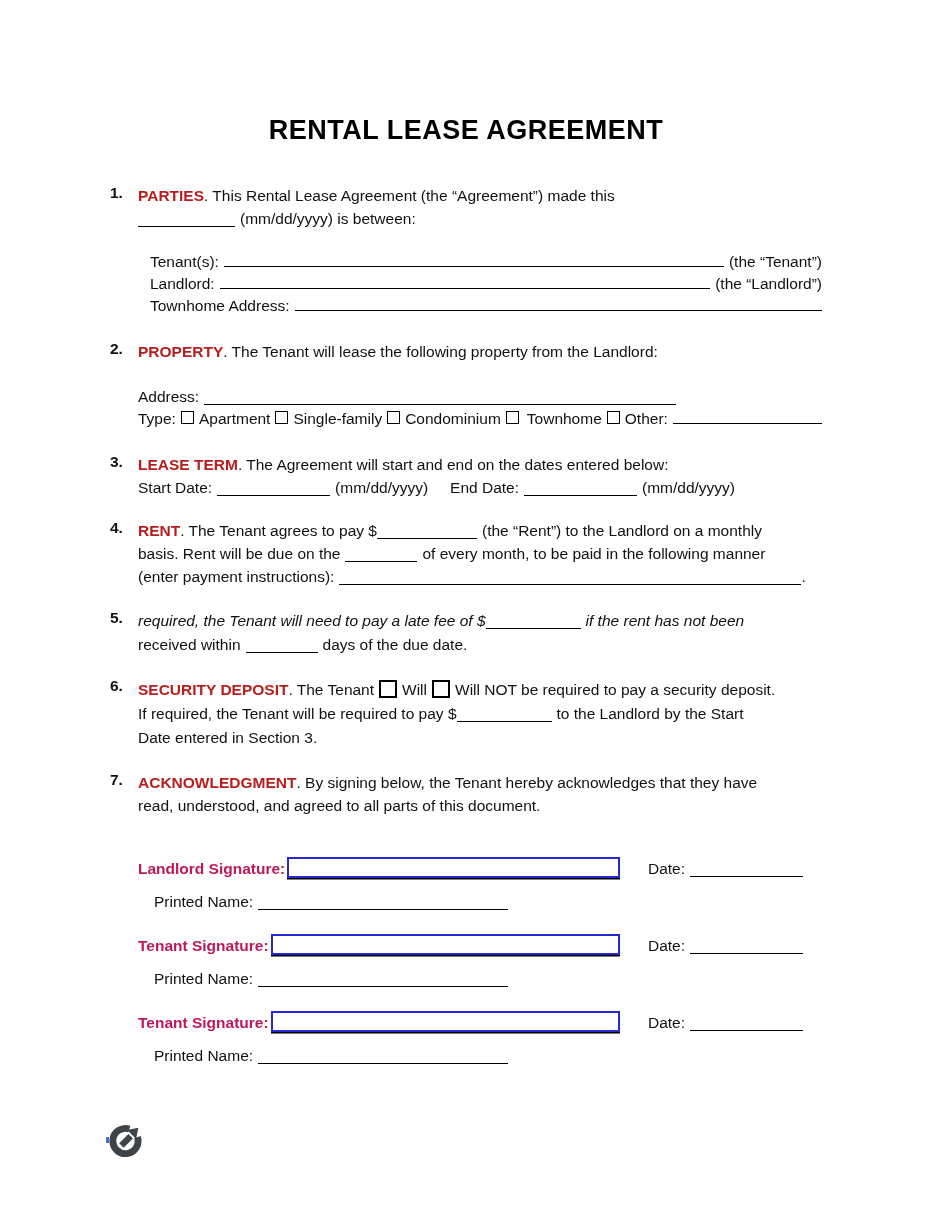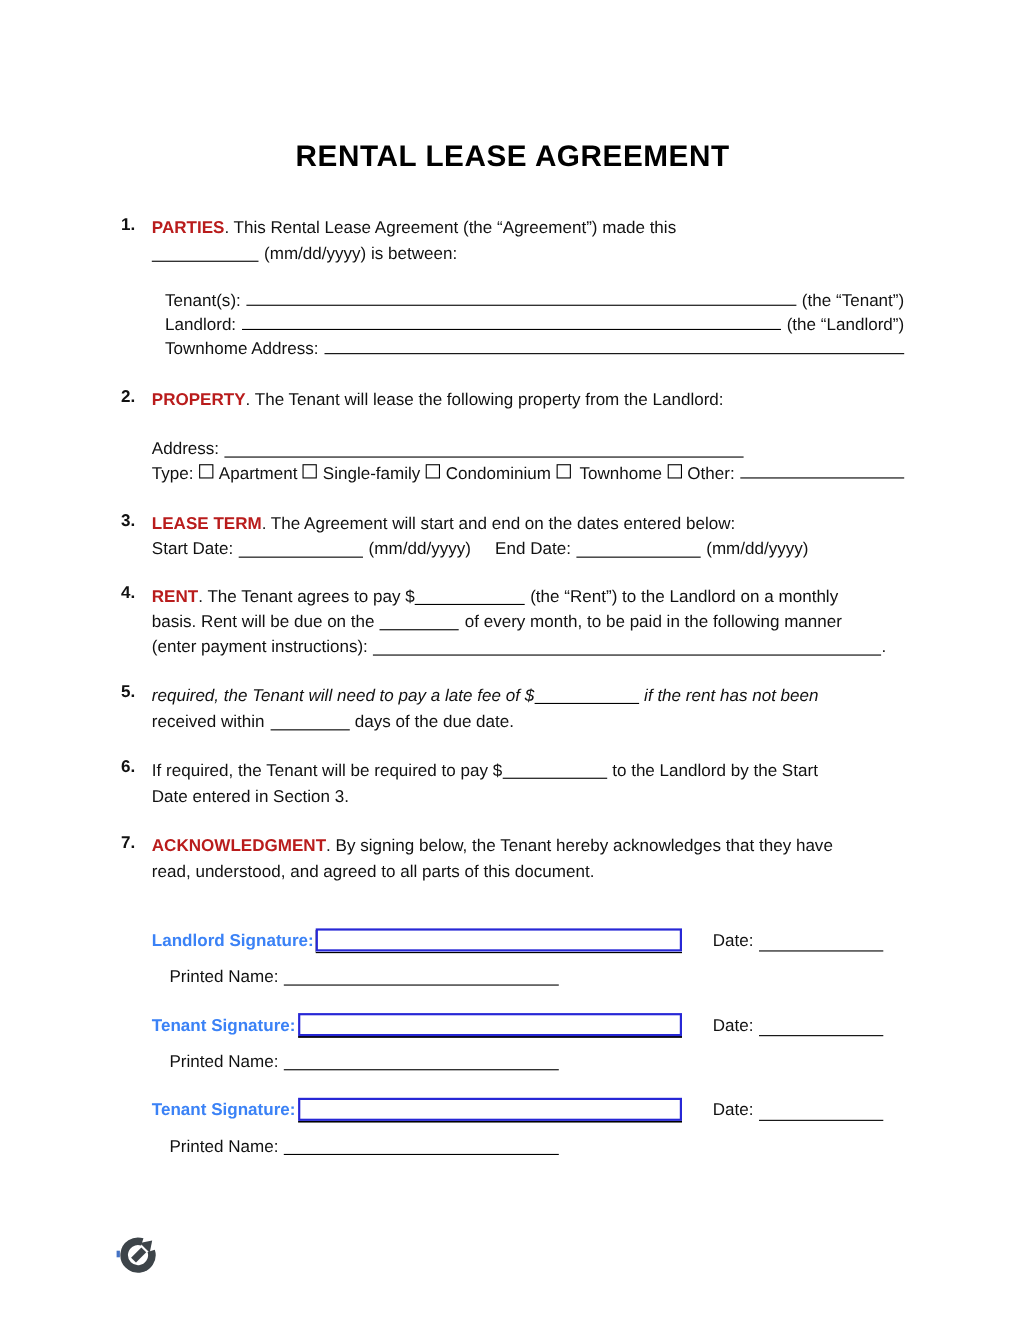--- a/index.html
+++ b/index.html
@@ -5,21 +5,21 @@
   html,body { margin:0; padding:0; background:#ffffff; }
   .page {
     position:relative;
     width:934px; height:1209px;
     background:#ffffff;
     font-family:"Liberation Sans", sans-serif;
     font-size:15.5px;
     color:#111111;
     overflow:hidden;
   }
-  .doc { position:absolute; left:110px; top:16px; width:712px; }
+  .doc { position:absolute; left:110px; top:4px; width:712px; }
   .title {
     text-align:center;
     font-weight:bold;
     font-size:27px;
     letter-spacing:0.5px;
     color:#000;
     margin-top:111px;
   }
   .section { display:flex; }
   .num { width:28px; flex-shrink:0; font-weight:bold; }
@@ -49,29 +49,29 @@
   .cb-large {
     display:inline-block;
     width:14px; height:14px;
     border:2px solid #000;
     vertical-align:-3px;
     margin:0 5px;
   }
   .sig-block { }
   .sig-row { display:flex; align-items:flex-end; }
   .sig-left { width:482px; display:flex; align-items:flex-end; flex-shrink:0; }
-  .sig-label { font-weight:bold; white-space:nowrap; color:#3b82f6; }
+  .sig-label { font-weight:bold; white-space:nowrap; color:#be185d; }
   .sig-box {
     flex:1;
     height:17px;
     border:2px solid #2727d6;
     box-shadow:0 1.5px 0 #000;
     margin-left:2px;
   }
-  .date-group { display:flex; align-items:flex-end; }
+  .date-group { display:flex; align-items:center; }
   .printed-row { margin-left:16px; margin-top:13px; line-height:22px; }
   .logo { position:absolute; left:107px; top:1121px; width:36px; height:38px; }
   .logo-blue-tick { position:absolute; left:-1px; top:16px; width:3px; height:6px; background:#4472c4; }
 </style>
 </head>
 <body>
 
 <div class="page">
   <div class="doc">
 
@@ -144,20 +144,21 @@
       <span class="num">5.</span>
       <div class="content">
         <div class="line" style="line-height:24px;font-style:italic;"><span>required, the Tenant will need to pay a late fee of $</span><span class="blank mr" style="width:95px;"></span><span>if the rent has not been</span></div>
         <div class="line"><span>received within</span><span class="blank mx" style="width:72px;"></span><span>days of the due date.</span></div>
       </div>
     </div>
 
     <div class="section" style="margin-top:21px;">
       <span class="num">6.</span>
       <div class="content">
+        <div class="line" style="line-height:25px;"><b>SECURITY DEPOSIT</b><span>. The Tenant</span><span class="cb-large"></span><span>Will</span><span class="cb-large"></span><span>Will NOT be required to pay a security deposit.</span></div>
         <div class="line" style="line-height:24px;"><span>If required, the Tenant will be required to pay $</span><span class="blank mr" style="width:95px;"></span><span>to the Landlord by the Start</span></div>
         <div class="line"><span>Date entered in Section 3.</span></div>
       </div>
     </div>
 
     <div class="section" style="margin-top:22px;">
       <span class="num">7.</span>
       <div class="content">
         <div class="line"><b>ACKNOWLEDGMENT</b><span>. By signing below, the Tenant hereby acknowledges that they have</span></div>
         <div class="line"><span>read, understood, and agreed to all parts of this document.</span></div>

